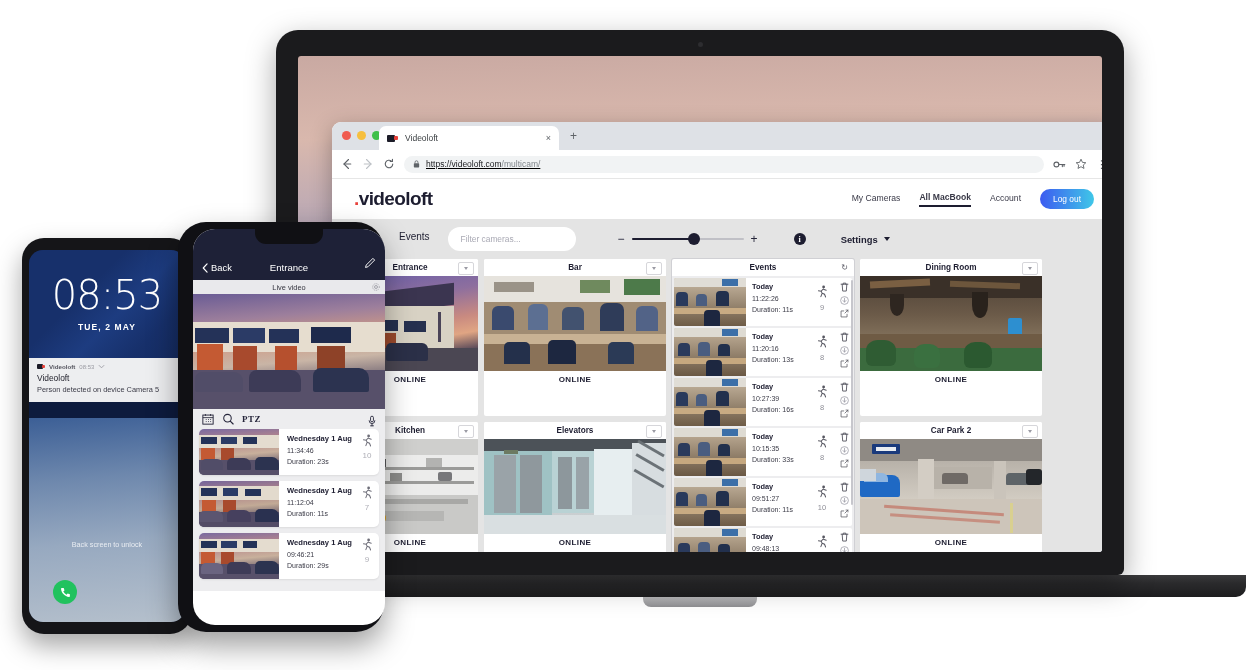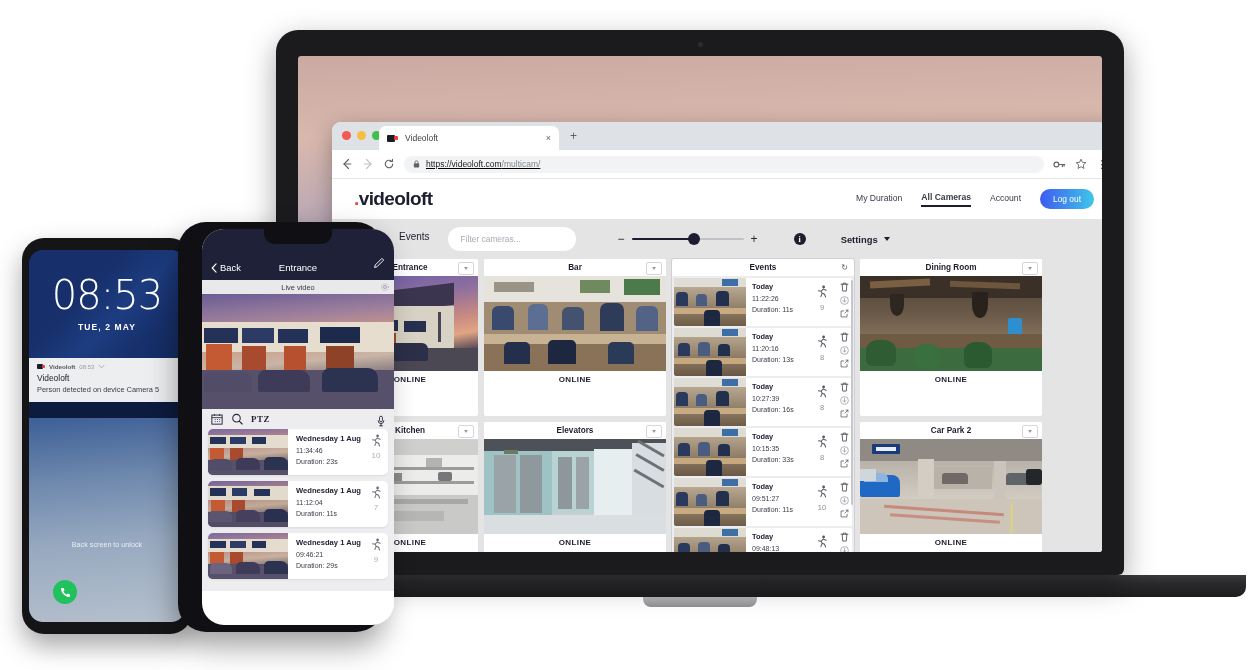--- a/index.html
+++ b/index.html
@@ -124,21 +124,21 @@
   .nf-text{font-size:7.4px;color:#3a3a46;margin-top:2px;}
   .and-bottom{position:absolute;left:0;top:168px;width:100%;height:204px;
      background:linear-gradient(175deg,#3c5f96 0%,#6e88ad 30%,#97a9c0 60%,#b5c0cc 100%);}
   .swipe{position:absolute;left:0;top:290px;width:100%;text-align:center;color:#e9edf2;font-size:7.2px;}
   .callbtn{position:absolute;left:24px;top:330px;width:24px;height:24px;border-radius:50%;background:#21c25e;
      display:flex;align-items:center;justify-content:center;}
 
   
   .iphone{position:absolute;left:178px;top:222px;width:206px;height:410px;background:#101014;border-radius:28px;
       box-shadow:0 14px 30px rgba(0,0,0,.38);}
-  .ip-screen{position:absolute;left:24px;top:7px;width:192px;height:396px;border-radius:22px;overflow:hidden;background:#fff;}
+  .ip-screen{position:absolute;left:15px;top:7px;width:192px;height:396px;border-radius:22px;overflow:hidden;background:#fff;}
   .ip-notch{position:absolute;left:50%;margin-left:-34px;top:0;width:68px;height:15px;background:#101014;border-radius:0 0 11px 11px;z-index:5;}
   .ip-hdr{height:44px;background:#1e2137;display:flex;align-items:flex-end;padding:0 9px 7px 9px;position:relative;}
   .ip-back{font-size:9.4px;color:#fff;display:flex;align-items:center;gap:3px;}
   .ip-title{position:absolute;left:0;right:0;bottom:7px;text-align:center;font-size:9.6px;color:#fff;}
   .ip-edit{margin-left:auto;z-index:2;}
   .ip-live{height:14px;background:#e9e9ec;display:flex;align-items:center;justify-content:center;position:relative;}
   .ip-live span{font-size:7.4px;color:#34343e;}
   .ip-gear{position:absolute;right:5px;top:3px;}
   .ip-video{height:115px;position:relative;overflow:hidden;}
   .ip-tools{height:20px;background:#ededef;display:flex;align-items:center;padding:0 9px;gap:8px;position:relative;}
@@ -215,22 +215,22 @@
               </svg>
               <span style="font-size:11px;color:#5f6368;line-height:8px;">⋮</span>
             </div>
           </div>
 
           <div class="app">
 
             <div class="appbar">
               <div class="logo"><span class="dot">.</span><span>videoloft</span></div>
               <div class="appnav">
-                <span class="navlink">My Duration</span>
-                <span class="navlink active">All Cameras</span>
+                <span class="navlink">My Cameras</span>
+                <span class="navlink active">All MacBook</span>
                 <span class="navlink">Account</span>
                 <span class="logout">Log out</span>
               </div>
             </div>
 
             <div class="toolbar">
               <div class="tabs">
                 <span class="tlink active">Live</span>
                 <span class="tlink">Events</span>
               </div>

